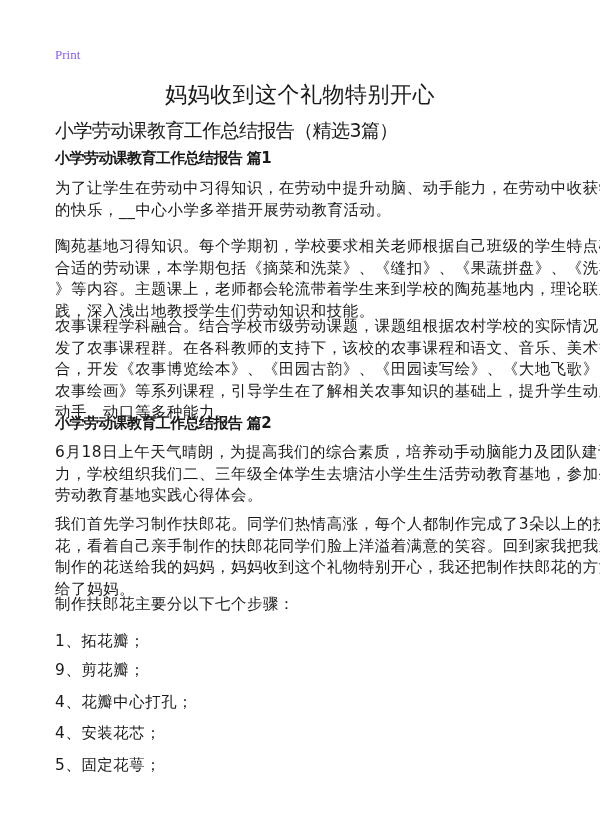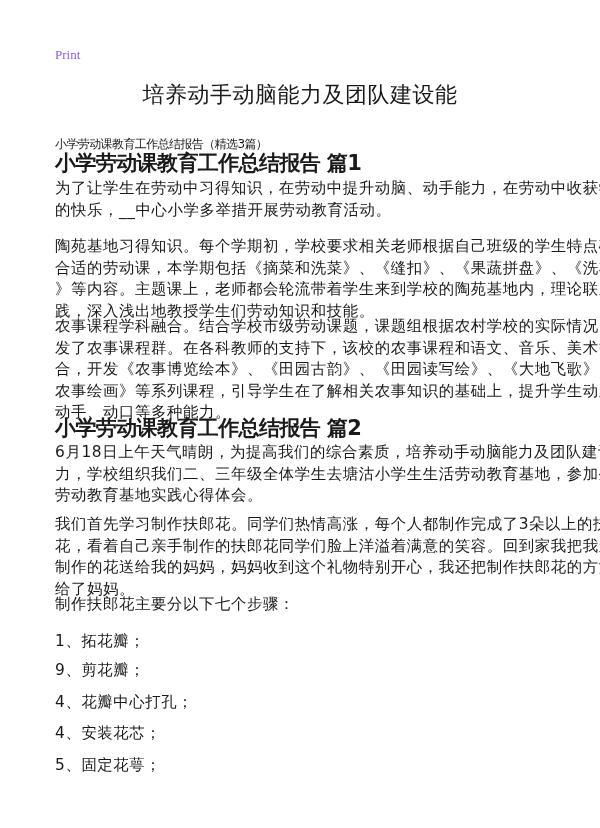--- a/index.html
+++ b/index.html
@@ -3,31 +3,31 @@
 <meta charset="utf-8">
 <style>
   html, body { margin:0; padding:0; background:#ffffff; }
   body { width:600px; height:828px; overflow:hidden; position:relative;
          font-family:"DejaVu Sans","Liberation Sans",sans-serif; color:#1a1a1a; }
   .page { position:absolute; left:55px; top:0; width:500px; }
   .print { position:absolute; top:47px; left:0; font-family:"Liberation Serif","DejaVu Serif",serif;
            font-size:13px; color:#8b5cf6; }
   .title { position:absolute; top:80px; left:0; width:490px; text-align:center;
            font-size:22px; letter-spacing:0.5px; }
-  .subtitle { position:absolute; top:136px; left:0; font-size:12px; white-space:nowrap; letter-spacing:-0.6px; }
-  .h { position:absolute; left:0; font-size:21px; font-weight:bold; white-space:nowrap; letter-spacing:-0.6px; }
+  .subtitle { position:absolute; top:118px; left:0; font-size:19px; white-space:nowrap; letter-spacing:-0.6px; }
+  .h { position:absolute; left:0; font-size:15px; font-weight:bold; white-space:nowrap; letter-spacing:-0.6px; }
   .p { position:absolute; left:0; font-size:15.4px; line-height:21.5px; letter-spacing:0.6px; white-space:nowrap; }
   .p .ln { display:block; }
 </style>
 </head>
 <body>
 
 <div class="page">
   <div class="print">Print</div>
-  <div class="title">培养动手动脑能力及团队建设能</div>
+  <div class="title">妈妈收到这个礼物特别开心</div>
   <div class="subtitle">小学劳动课教育工作总结报告（精选3篇）</div>
 
   <div class="h" style="top:149px">小学劳动课教育工作总结报告 篇1</div>
 
   <div class="p" style="top:178px">
     <span class="ln">为了让学生在劳动中习得知识，在劳动中提升动脑、动手能力，在劳动中收获学习</span>
     <span class="ln">的快乐，__中心小学多举措开展劳动教育活动。</span>
   </div>
   <div class="p" style="top:236px">
     <span class="ln">陶苑基地习得知识。每个学期初，学校要求相关老师根据自己班级的学生特点确定</span>

